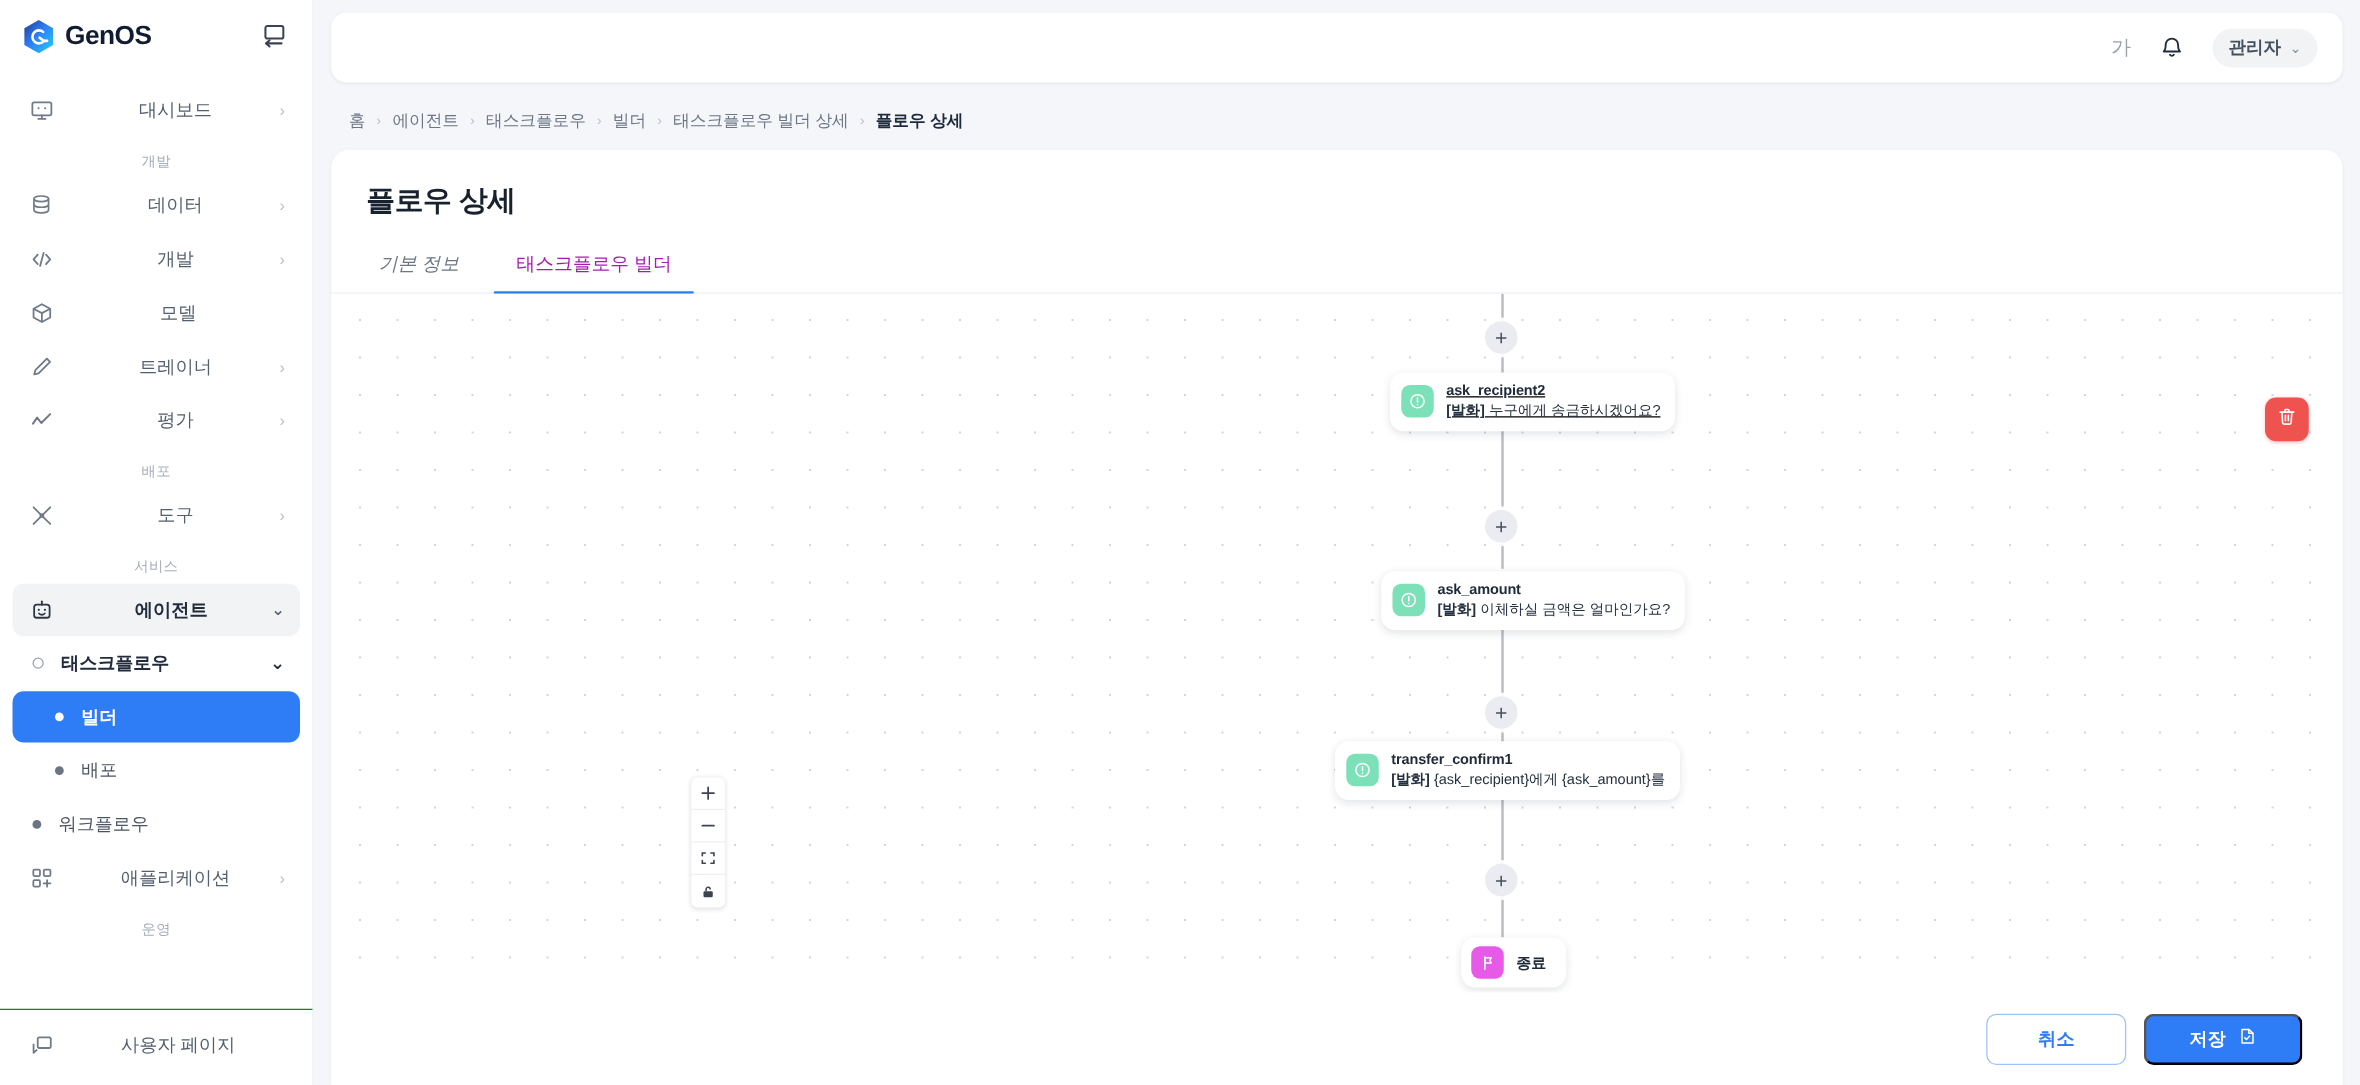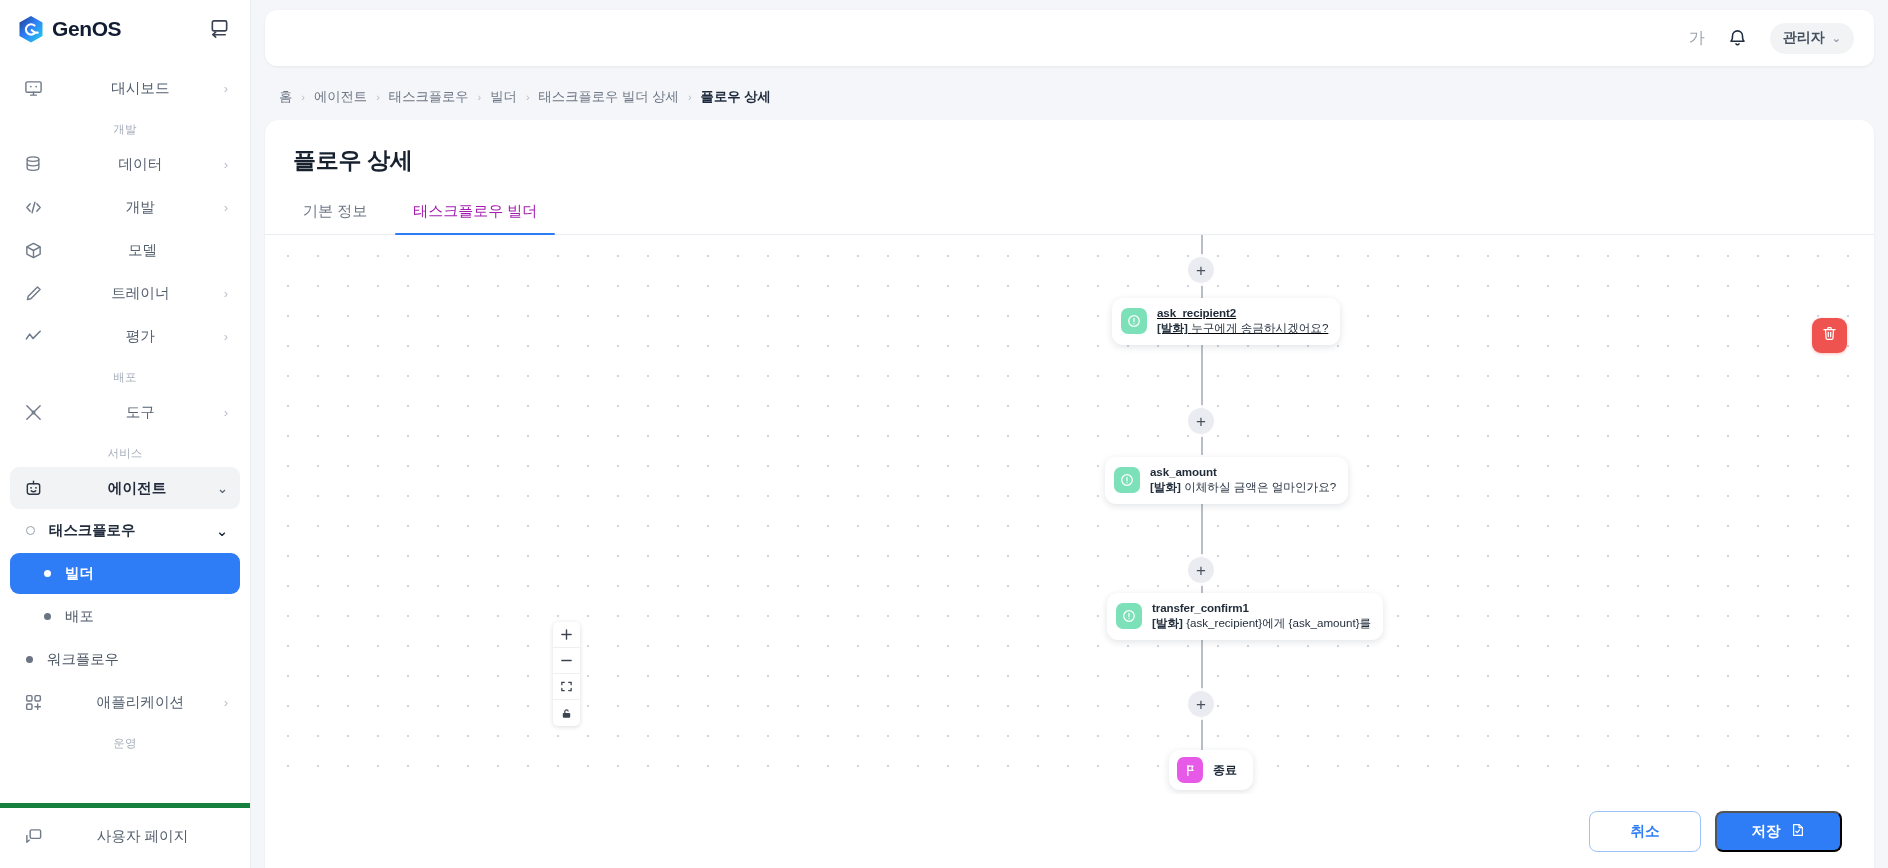--- a/index.html
+++ b/index.html
@@ -51,21 +51,21 @@
       margin-right: 14px; flex: 0 0 9px; }
   .dot-fill { width: 7px; height: 7px; border-radius: 50%; background: #6b7484;
       margin-right: 14px; flex: 0 0 7px; }
   .sb-sub2 { display:flex; align-items:center; height: 41px; margin: 2px 10px;
       padding: 0 12px 0 34px; border-radius: 9px; cursor:pointer;
       color:#4b5563; font-size: 14.4px; }
   .sb-sub2.sel { background: #2f7df6; color: #fff; font-weight: 700; }
   .sb-sub2.sel .dot-fill { background: #ffffff; }
   .sb-item .chev-dn { color:#5b6675; font-size: 13px; }
 
-  .sb-bottom { border-top: 5px solid #15803d; padding: 6px 0 10px 0; }
+  .sb-bottom { border-top: 1px solid #15803d; padding: 6px 0 10px 0; font-family: Liberation Serif, serif; }
 
   
   .main { flex: 1; display: flex; flex-direction: column; min-width: 0;
      background: #f4f6f9; position: relative; }
 
   .topbar {
     margin: 10px 14px 0 14px; height: 56px; background: #fff;
     border-radius: 12px; box-shadow: 0 1px 3px rgba(20,30,50,.06);
     display: flex; align-items: center; justify-content: flex-end;
     padding-right: 20px; gap: 22px;
@@ -87,21 +87,21 @@
      border-radius: 14px 14px 0 0; box-shadow: 0 1px 3px rgba(20,30,50,.05);
      display:flex; flex-direction:column; min-height:0; position:relative; }
 
   .page-title { font-size: 23px; font-weight: 700; color:#18222f;
      padding: 25px 0 0 28px; letter-spacing:-.3px; }
 
   .tabs { display:flex; gap: 0; padding: 26px 0 0 28px; border-bottom: 1px solid #e9ecf1;
      position: relative; }
   .tab { padding: 0 18px 13px 18px; font-size: 15px; color:#6d7684; cursor:pointer;
      position:relative; }
-  .tab:first-child { padding-left: 10px; padding-right: 28px; }
+  .tab:first-child { padding-left: 10px; padding-right: 28px; font-style: italic; }
   .tab.on { color: #a21caf; font-weight: 400; }
   .tab.on::after { content:""; position:absolute; left:0; right:0; bottom:-1px;
      height: 2.5px; background:#2f7df6; border-radius:2px; }
 
   .trash-btn { position:absolute; top: 198px; right: 27px; width: 35px; height: 35px;
      border-radius: 9px; background:#ef5350; display:flex; align-items:center;
      justify-content:center; cursor:pointer; box-shadow: 0 1px 3px rgba(239,83,80,.35); z-index: 6; }
 
   
   .canvas { flex: 1; position: relative; overflow: hidden;
@@ -434,21 +434,21 @@
             </span>
             <span class="node-body">
               <span class="node-name">ask_amount</span>
               <span class="node-desc">
                 <b>[발화]</b>
                 <span>이체하실 금액은 얼마인가요?</span>
               </span>
             </span>
           </div>
 
-          <div class="node" style="left:842px; top:358px;">
+          <div class="node" style="left:803px; top:358px;">
             <span class="node-ico">
               <svg width="16" height="16" viewBox="0 0 20 20" fill="none" stroke="#ffffff" stroke-width="1.5" stroke-linecap="round">
                 <circle cx="10" cy="10" r="6.6"></circle>
                   <path d="M10 6.6v4.2M10 13.2v.2"></path>
               </svg>
             </span>
             <span class="node-body">
               <span class="node-name">transfer_confirm1</span>
               <span class="node-desc">
                 <b>[발화]</b>

